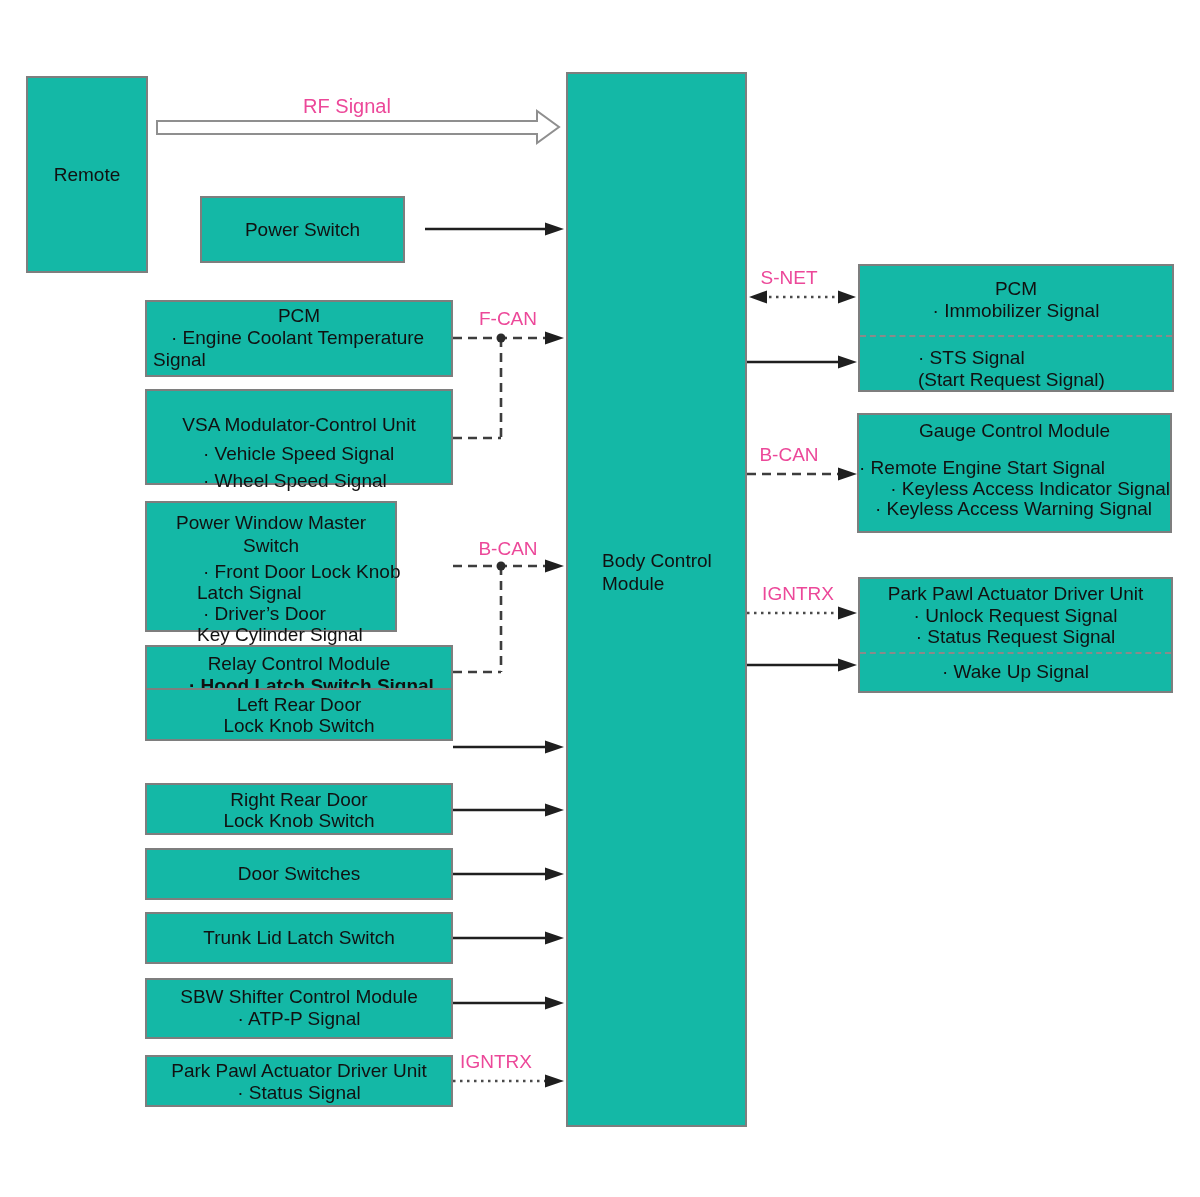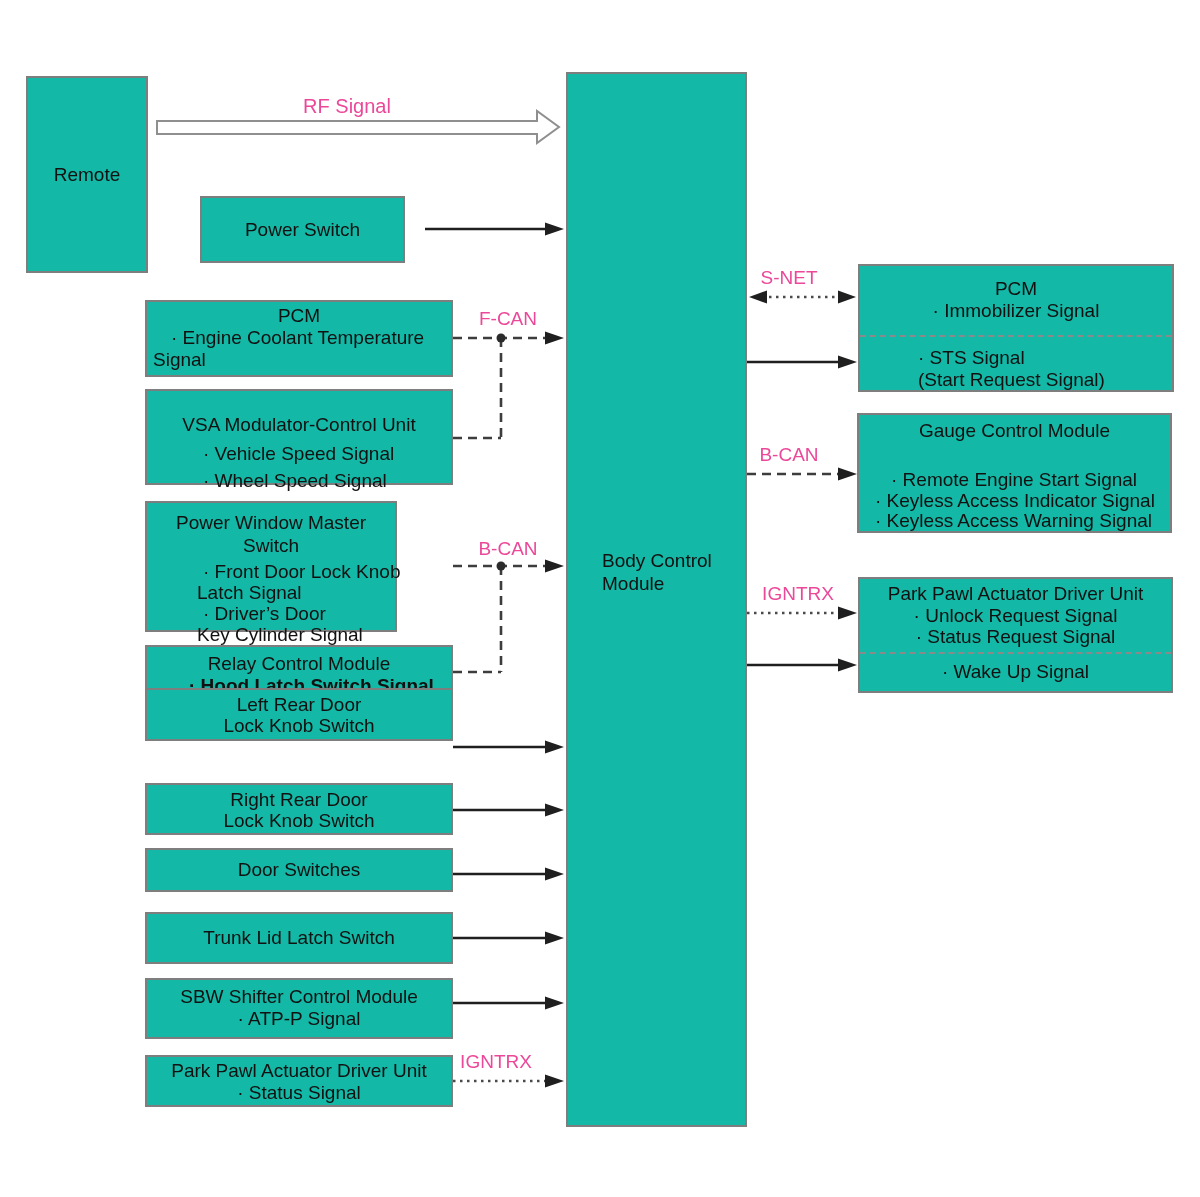--- a/index.html
+++ b/index.html
@@ -111,21 +111,21 @@
   <div class="box" style="left:145px;top:688px;width:308px;height:53px;padding-top:4px;line-height:21px;">
     <div class="c">Left Rear Door</div>
     <div class="c">Lock Knob Switch</div>
   </div>
 
   <div class="box" style="left:145px;top:783px;width:308px;height:52px;padding-top:4px;line-height:21px;">
     <div class="c">Right Rear Door</div>
     <div class="c">Lock Knob Switch</div>
   </div>
 
-  <div class="box flexc" style="left:145px;top:848px;width:308px;height:44px;">
+  <div class="box flexc" style="left:145px;top:848px;width:308px;height:52px;">
     <div>Door Switches</div>
   </div>
 
   <div class="box flexc" style="left:145px;top:912px;width:308px;height:52px;">
     <div>Trunk Lid Latch Switch</div>
   </div>
 
   <div class="box" style="left:145px;top:978px;width:308px;height:61px;padding-top:6px;">
     <div class="c">SBW Shifter Control Module</div>
     <div class="c">· ATP-P Signal</div>
@@ -150,22 +150,22 @@
     </div>
     <div class="divider"></div>
     <div style="padding-top:10px;padding-left:58px;">
       <div class="ln">· STS Signal</div>
       <div class="ln">(Start Request Signal)</div>
     </div>
   </div>
 
   <div class="box" style="left:857px;top:413px;width:315px;height:120px;padding-top:5px;">
     <div class="c">Gauge Control Module</div>
-    <div class="ln" style="padding-left:32px;margin-top:28px;line-height:20.5px;">· Remote Engine Start Signal</div>
-    <div class="ln" style="padding-left:16px;line-height:20.5px;">· Keyless Access Indicator Signal</div>
+    <div class="ln" style="padding-left:0;margin-top:16px;line-height:20.5px;">· Remote Engine Start Signal</div>
+    <div class="ln" style="padding-left:27px;line-height:20.5px;text-align:right;">· Keyless Access Indicator Signal</div>
     <div class="ln" style="padding-left:16px;line-height:20.5px;">· Keyless Access Warning Signal</div>
   </div>
 
   <div class="box" style="left:858px;top:577px;width:315px;height:116px;">
     <div style="height:73px;padding-top:3px;box-sizing:border-box;line-height:21px;">
       <div class="c nw" style="line-height:23px;">Park Pawl Actuator Driver Unit</div>
       <div class="c">· Unlock Request Signal</div>
       <div class="c">· Status Request Signal</div>
     </div>
     <div class="divider"></div>

